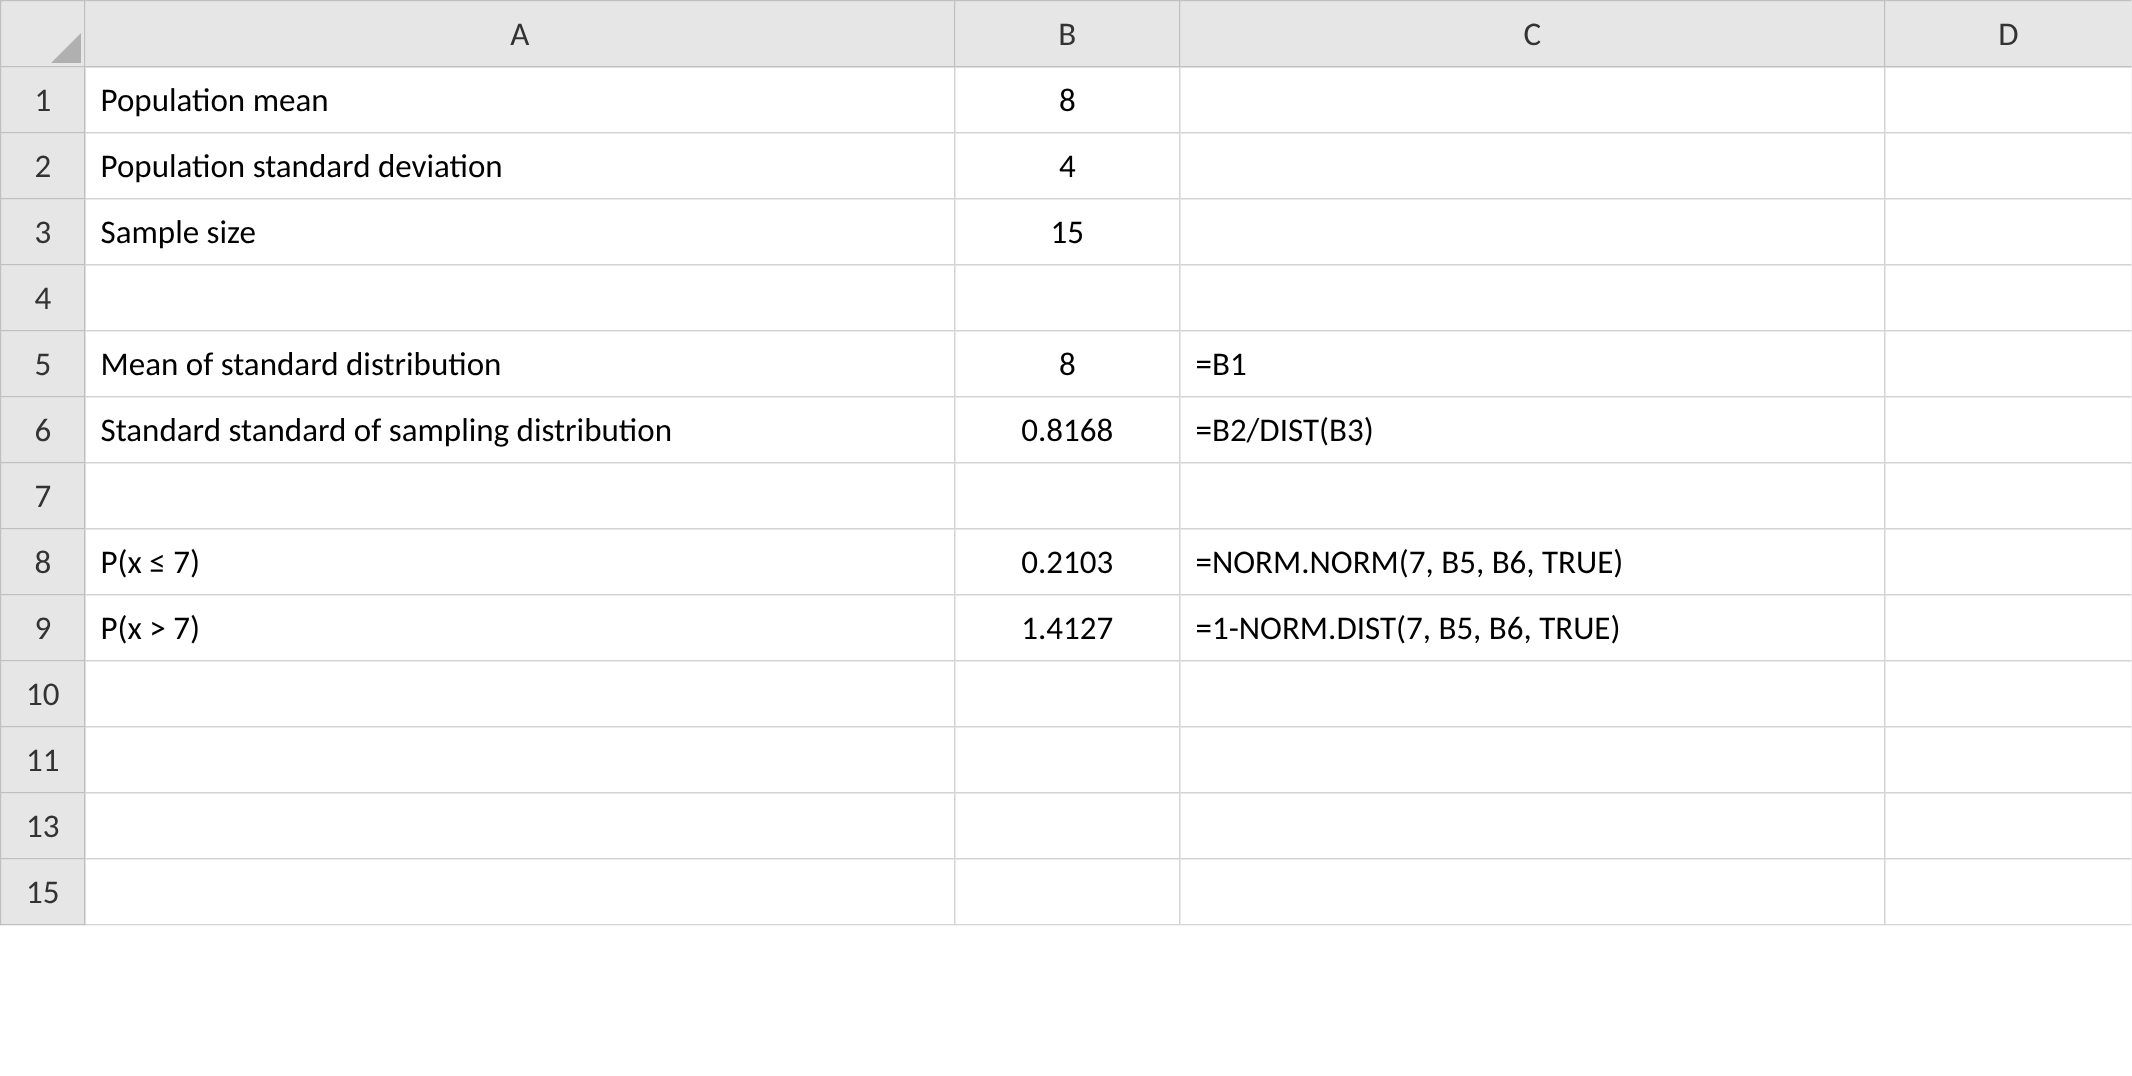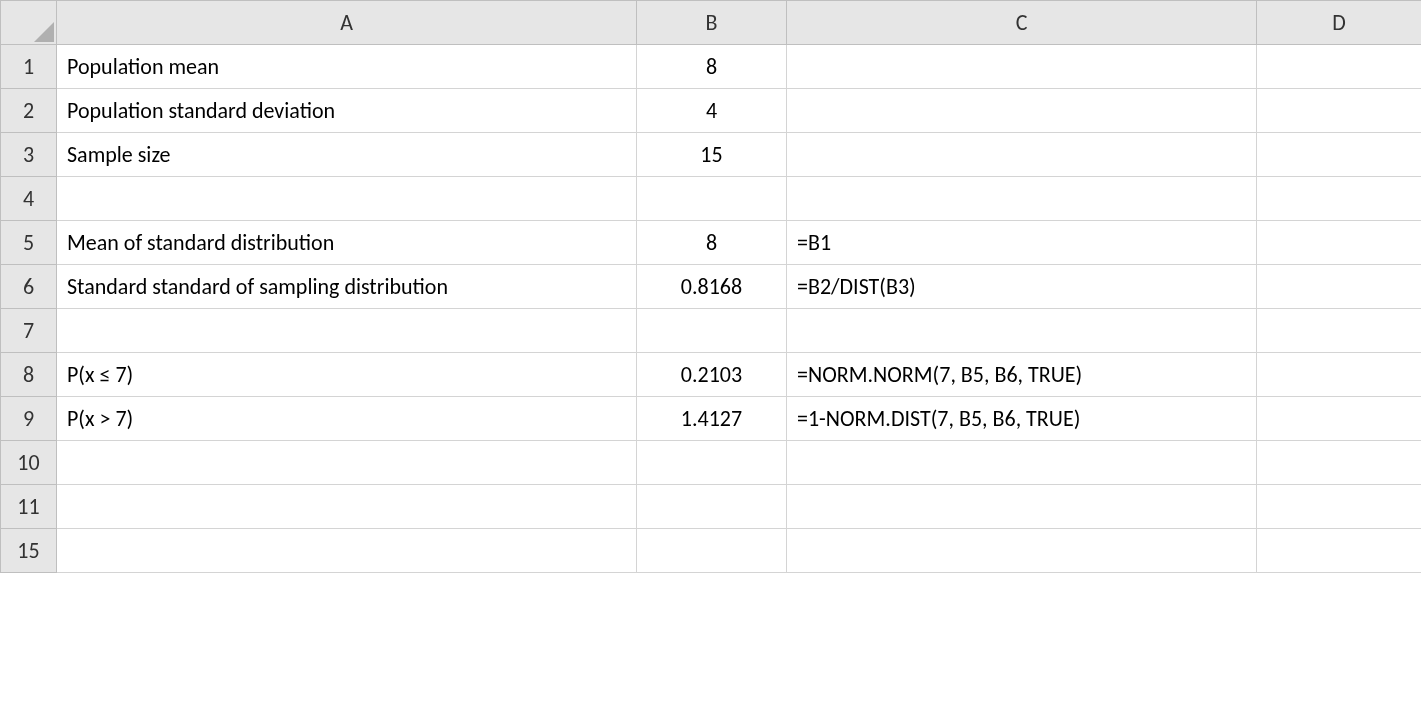--- a/index.html
+++ b/index.html
@@ -163,20 +163,27 @@
 
 
   <div class="row">
     <div class="cell row-header">11</div>
     <div class="cell col-a left-pad"></div>
     <div class="cell col-b center"></div>
     <div class="cell col-c left-pad"></div>
     <div class="cell col-d"></div>
   </div>
 
+  <div class="row">
+    <div class="cell row-header">13</div>
+    <div class="cell col-a left-pad"></div>
+    <div class="cell col-b center"></div>
+    <div class="cell col-c left-pad"></div>
+    <div class="cell col-d"></div>
+  </div>
 
 
   <div class="row">
     <div class="cell row-header">15</div>
     <div class="cell col-a left-pad"></div>
     <div class="cell col-b center"></div>
     <div class="cell col-c left-pad"></div>
     <div class="cell col-d"></div>
   </div>
 </div>

